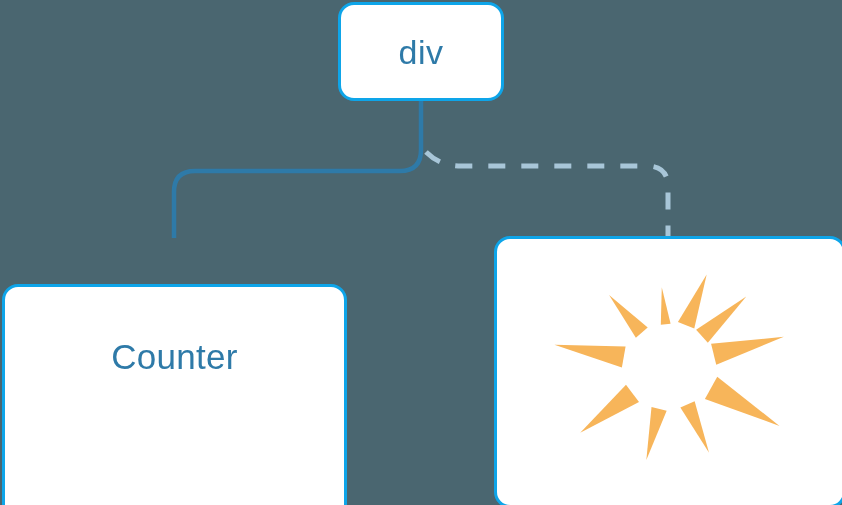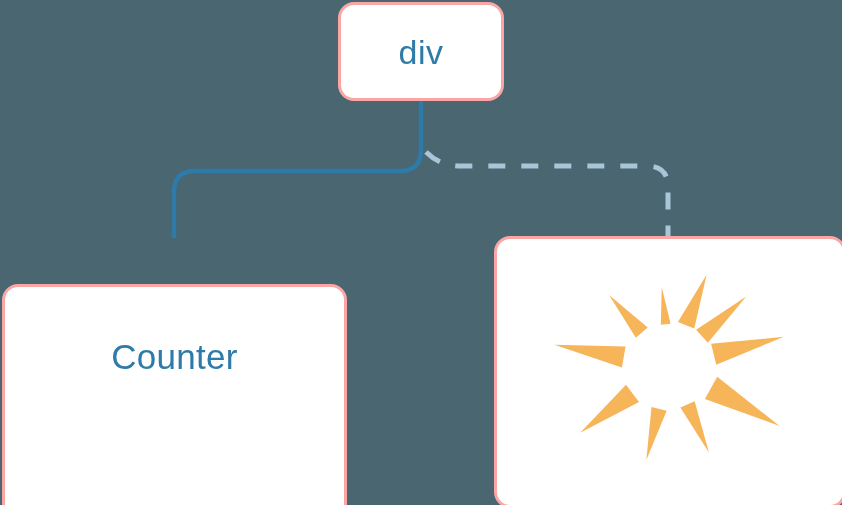--- a/index.html
+++ b/index.html
@@ -23,21 +23,21 @@
     top: 0;
     width: 842px;
     height: 505px;
     pointer-events: none;
   }
 
   
   .node {
     position: absolute;
     background: #ffffff;
-    border: 3px solid #fca5a5;
+    border: 3px solid #0ea5e9;
     border-radius: 16px;
     box-sizing: border-box;
   }
 
   
   #node-div {
     left: 338px;
     top: 2px;
     width: 166px;
     height: 99px;

